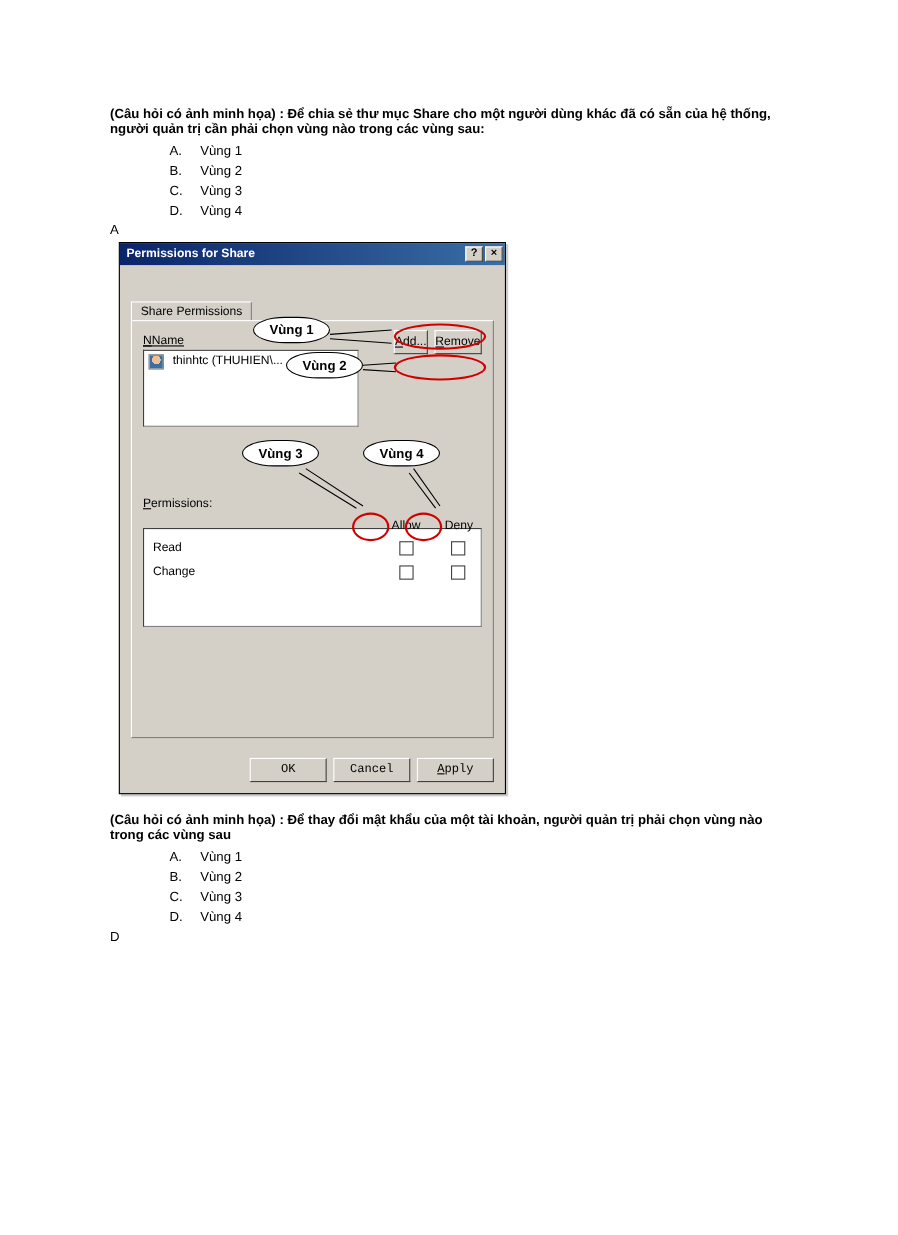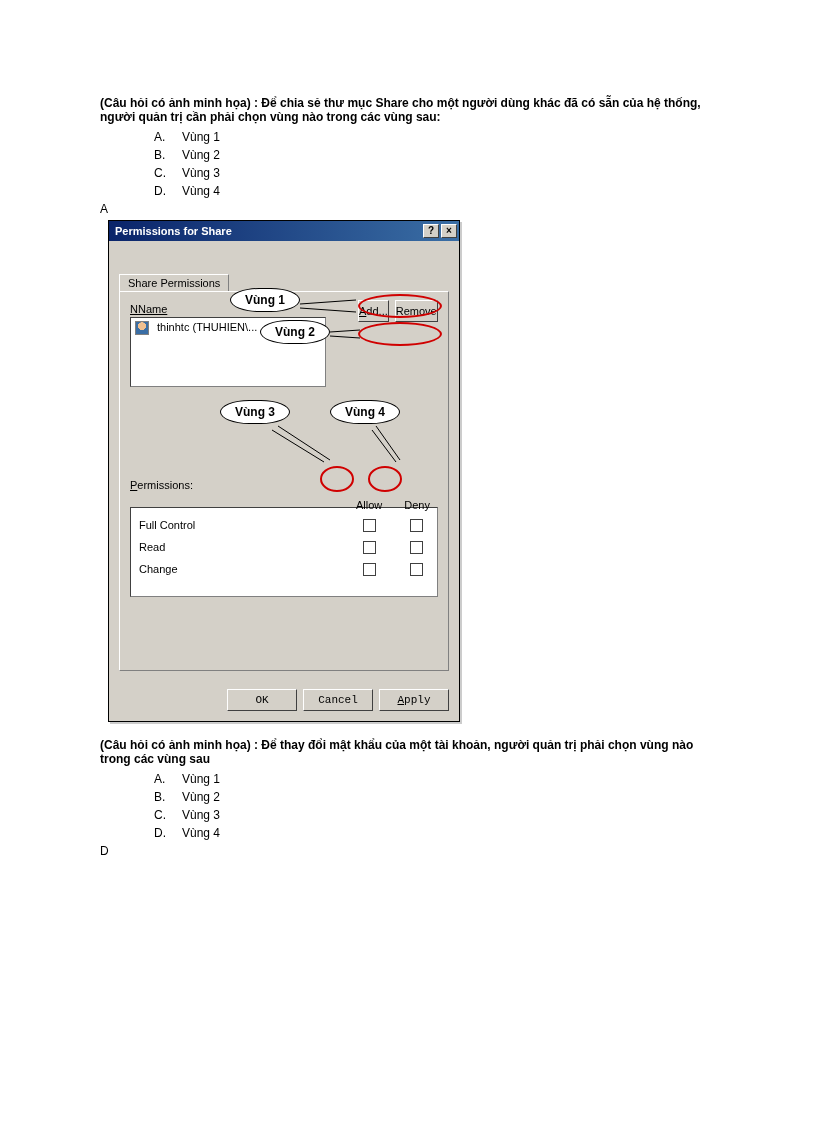--- a/index.html
+++ b/index.html
@@ -100,21 +100,21 @@
     height: 22px;
     background: #d4d0c8;
     border: 1px solid #fff;
     border-right-color: #404040;
     border-bottom-color: #404040;
     font-size: 11px;
     text-align: center;
     line-height: 20px;
   }
   .btn-classic.wide{ width:70px;}
-  .perm-headers { display:flex; justify-content:flex-end; gap:22px; font-size:11px; margin-top: 112px; padding-right: 8px;}
+  .perm-headers { display:flex; justify-content:flex-end; gap:22px; font-size:11px; margin-top: 84px; padding-right: 8px;}
   .perm-box{
     background:#fff;
     border:1px solid #808080;
     border-top-color:#404040; border-left-color:#404040;
     height: 90px;
     margin-top:2px;
     font-size:11px;
     padding:6px 8px;
   }
   .perm-row{ display:flex; align-items:center; justify-content:space-between; height:22px;}
@@ -206,27 +206,20 @@
         </div>
 
         <div class="perm-headers">
           <span>Allow</span>
           <span>Deny</span>
         </div>
         <div style="font-size:11px; margin-top:-32px;"><span style="text-decoration:underline;">P</span>ermissions:</div>
         <div style="height:14px;"></div>
         <div class="perm-box">
           <div class="perm-row">
-            <span class="name">Full Control</span>
-            <span class="cb-pair">
-              <span class="cb"></span>
-              <span class="cb"></span>
-            </span>
-          </div>
-          <div class="perm-row">
             <span class="name">Read</span>
             <span class="cb-pair">
               <span class="cb"></span>
               <span class="cb"></span>
             </span>
           </div>
           <div class="perm-row">
             <span class="name">Change</span>
             <span class="cb-pair">
               <span class="cb"></span>

